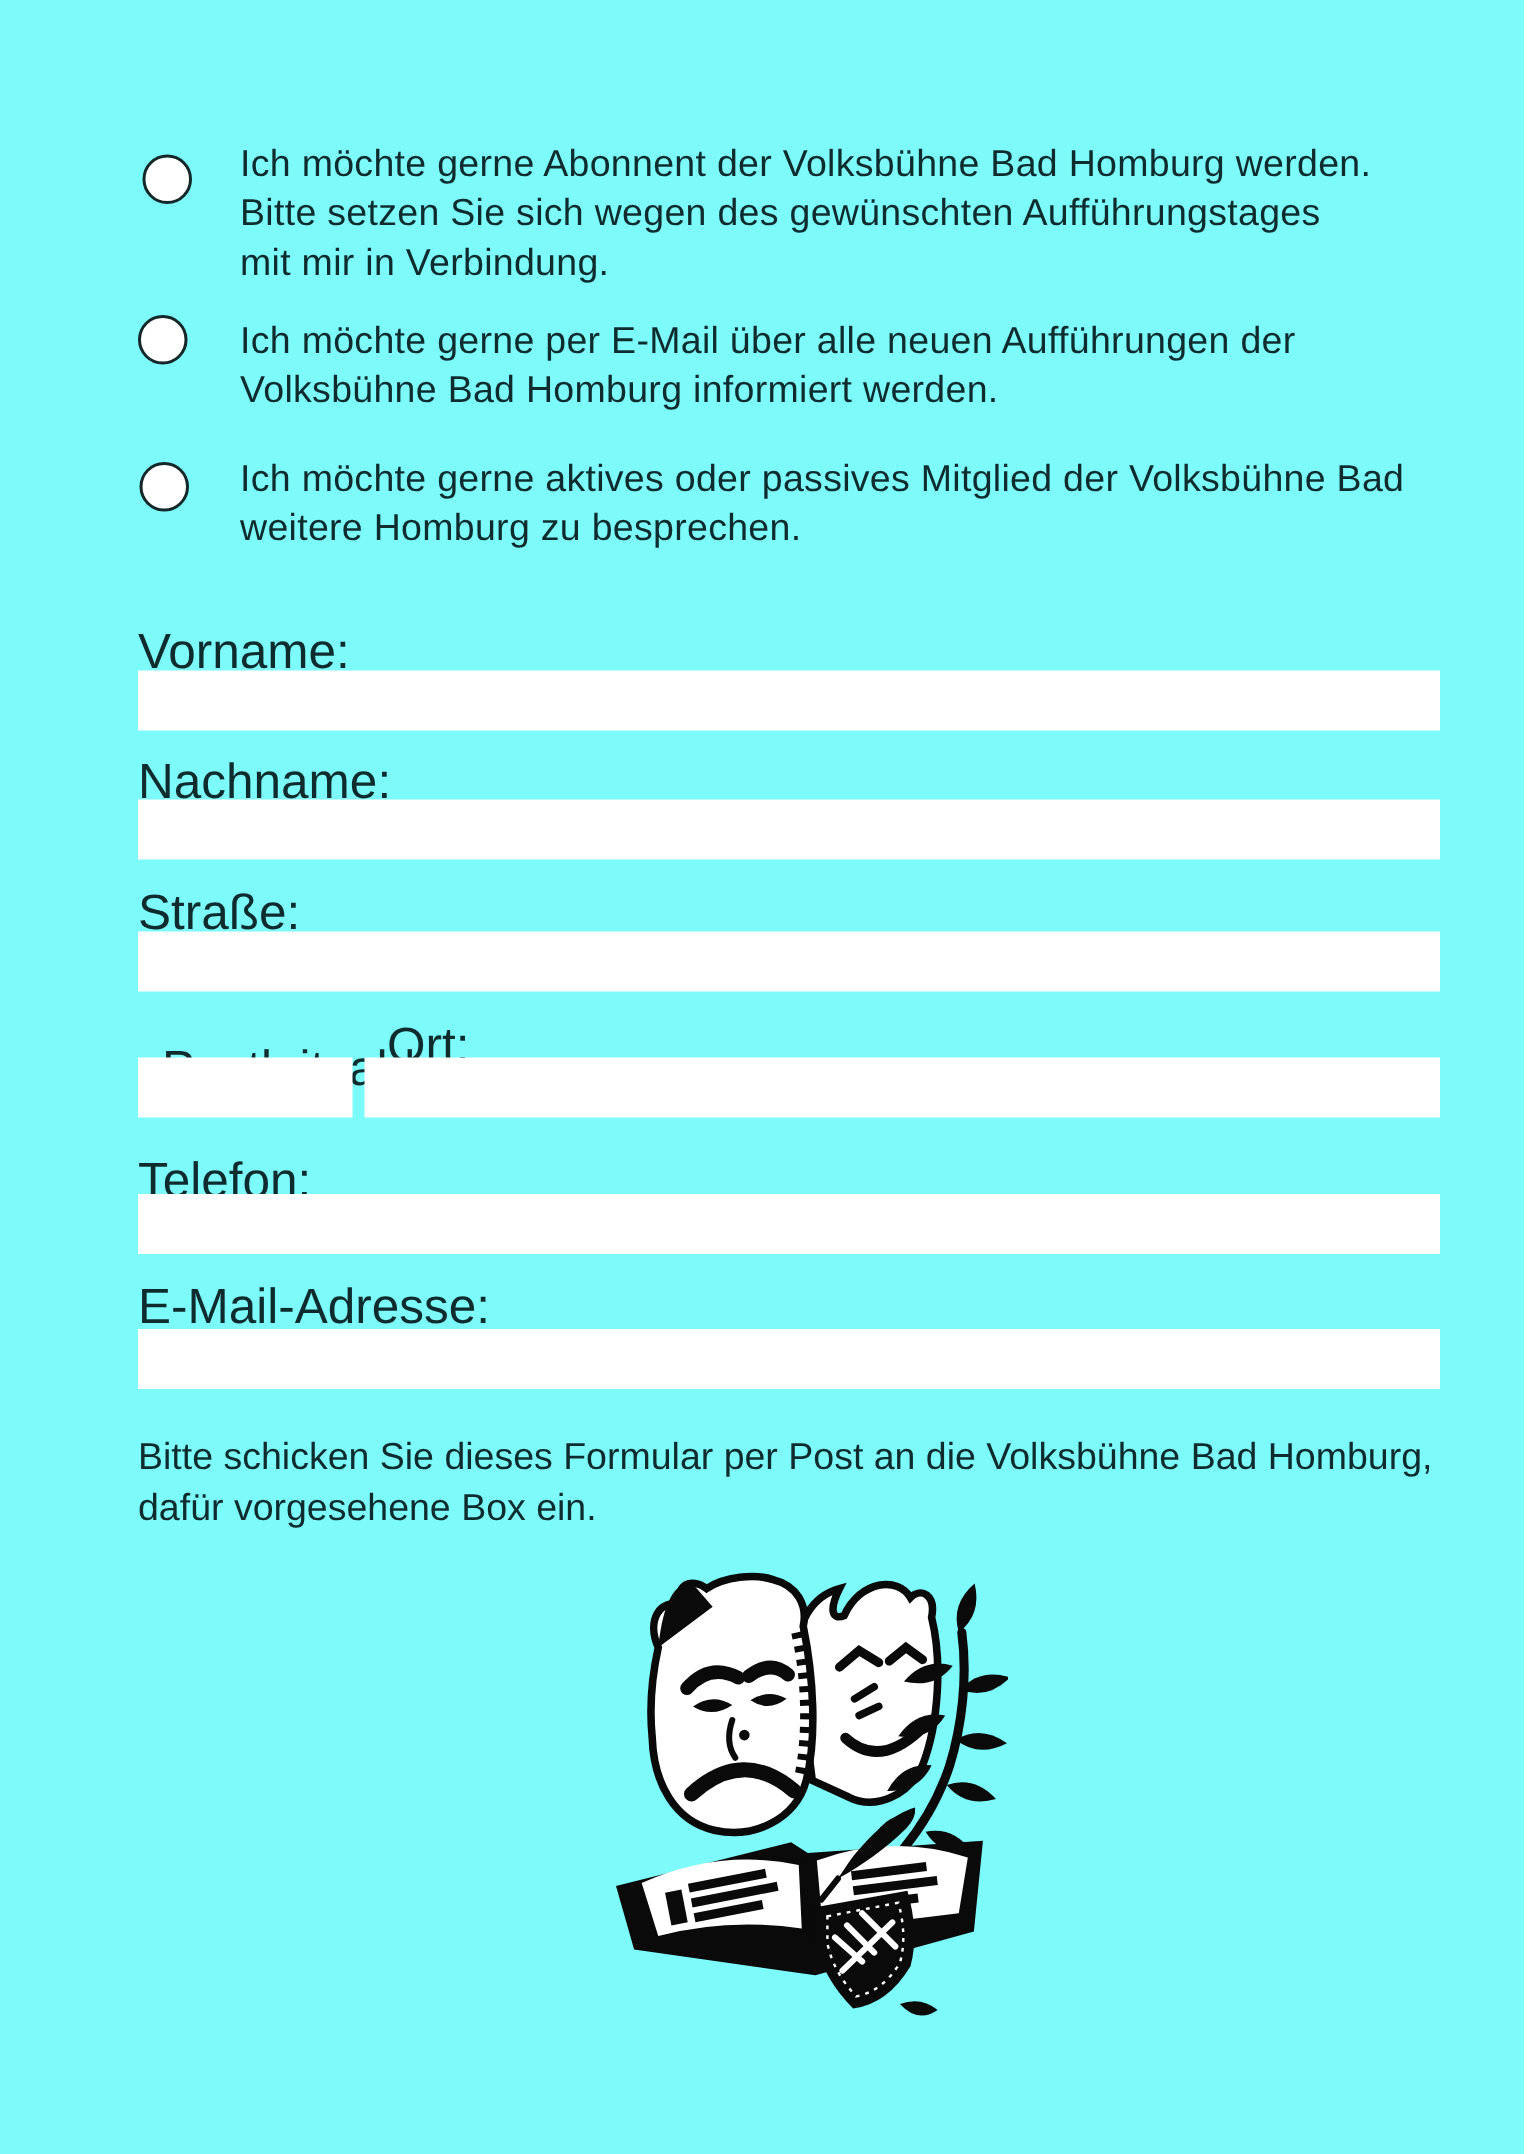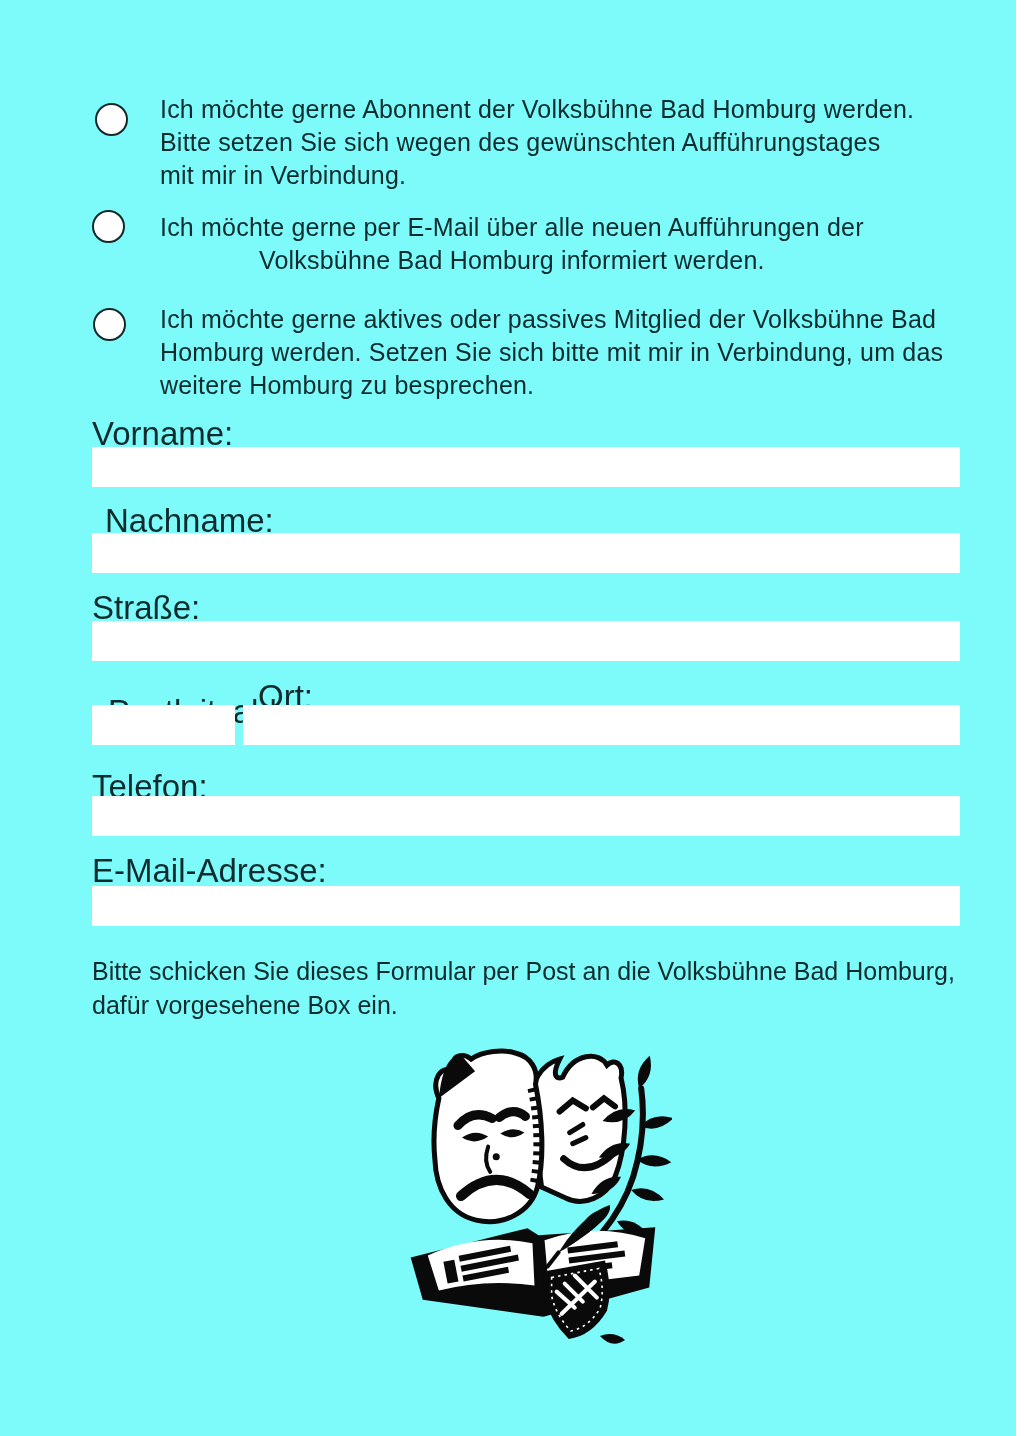--- a/index.html
+++ b/index.html
@@ -44,36 +44,35 @@
 <div class="page" style="background:#7DFAFA; color:#0E2C2E;">
 
   <div class="radio" style="left:95px; top:103px;"></div>
   <div class="opt-text" style="left:160px; top:93px;">
     <div>Ich möchte gerne Abonnent der Volksbühne Bad Homburg werden.</div>
     <div>Bitte setzen Sie sich wegen des gewünschten Aufführungstages</div>
     <div>mit mir in Verbindung.</div>
   </div>
 
   <div class="radio" style="left:92px; top:210px;"></div>
-  <div class="opt-text" style="left:160px; top:211px;text-align:center;">
+  <div class="opt-text" style="left:160px; top:211px;">
     <div>Ich möchte gerne per E-Mail über alle neuen Aufführungen der</div>
     <div>Volksbühne Bad Homburg informiert werden.</div>
   </div>
 
   <div class="radio" style="left:93px; top:308px;"></div>
   <div class="opt-text" style="left:160px; top:303px;">
     <div>Ich möchte gerne aktives oder passives Mitglied der Volksbühne Bad</div>
-    <div>Homburg werden. Setzen Sie sich bitte mit mir in Verbindung, um das</div>
     <div>weitere Homburg zu besprechen.</div>
   </div>
 
   <div class="lbl" style="left:92px; top:415px;">Vorname:</div>
   <input class="field" style="left: 92px; top: 447px; width: 868px;" type="text" value="">
 
-  <div class="lbl" style="left:92px; top:502px;margin-left:13px;">Nachname:</div>
+  <div class="lbl" style="left:92px; top:502px;">Nachname:</div>
   <input class="field" style="left: 92px; top: 533px; width: 868px;" type="text" value="">
 
   <div class="lbl" style="left:92px; top:589px;text-align:right;">Straße:</div>
   <input class="field" style="left: 92px; top: 621px; width: 868px;" type="text" value="">
 
   <div class="lbl" style="left:92px; top:693px;margin-left:16px;">Postleitzahl:</div>
   <div class="lbl" style="left:258px; top:678px;">Ort:</div>
   <input class="field" style="left: 92px; top: 705px; width: 143px;" type="text" value="">
   <input class="field" style="left: 243px; top: 705px; width: 717px;" type="text" value="">
 

